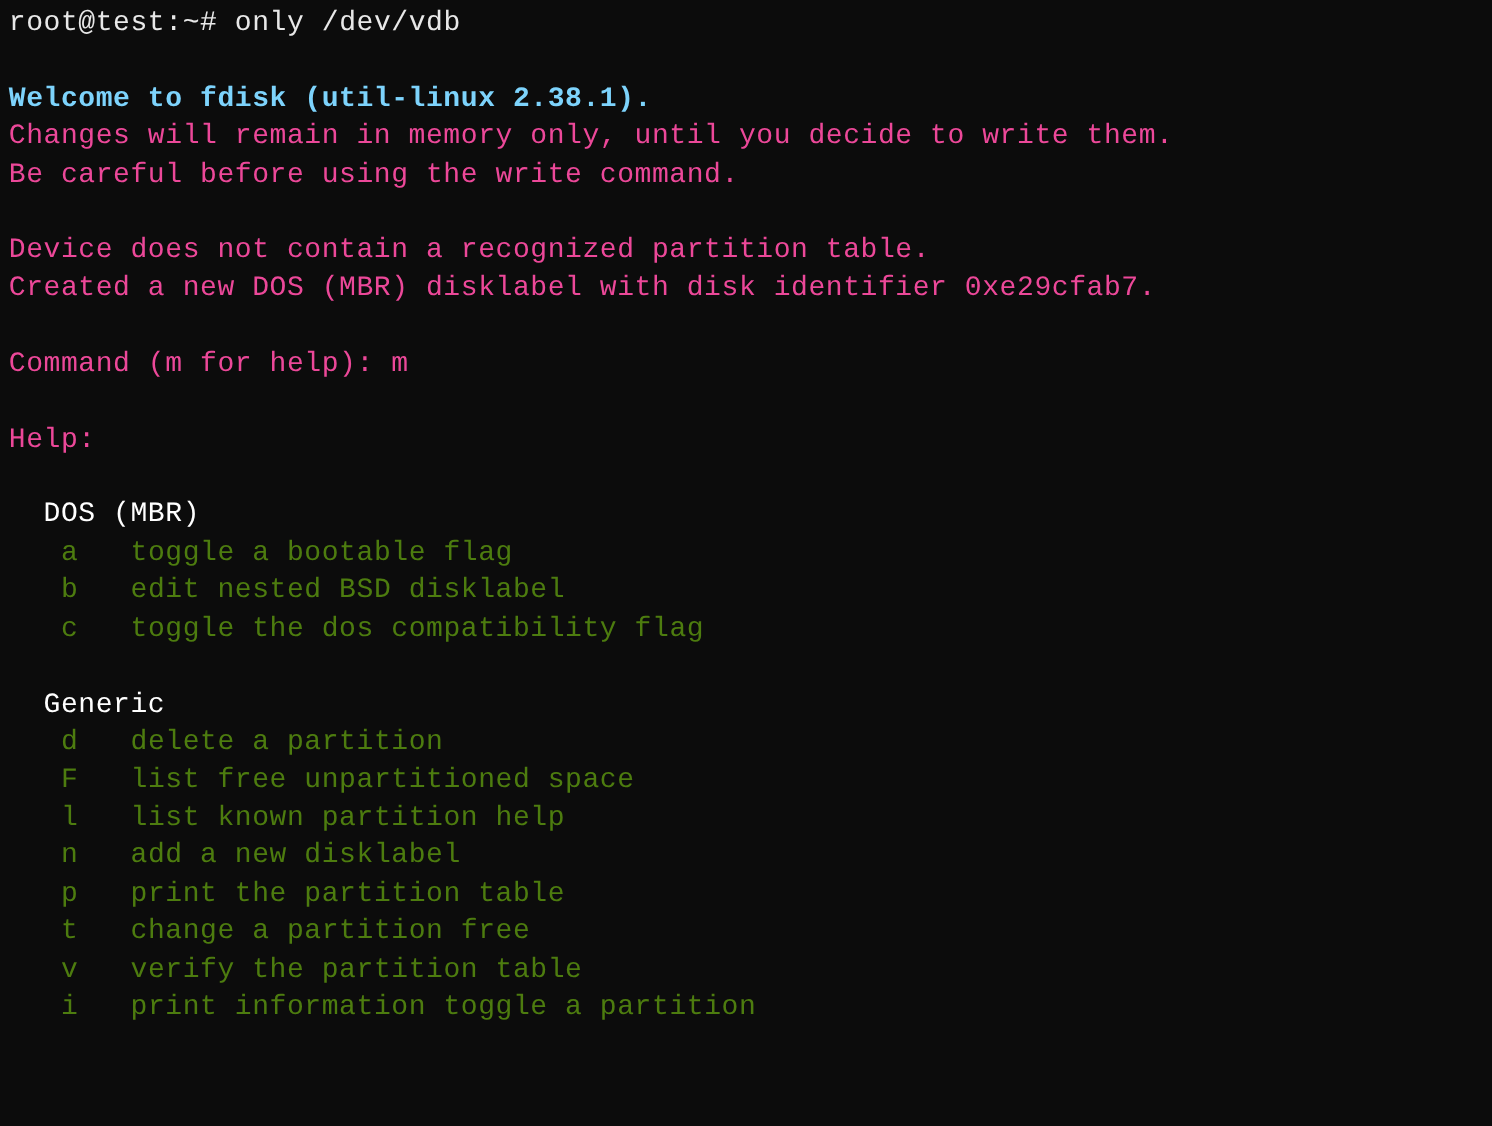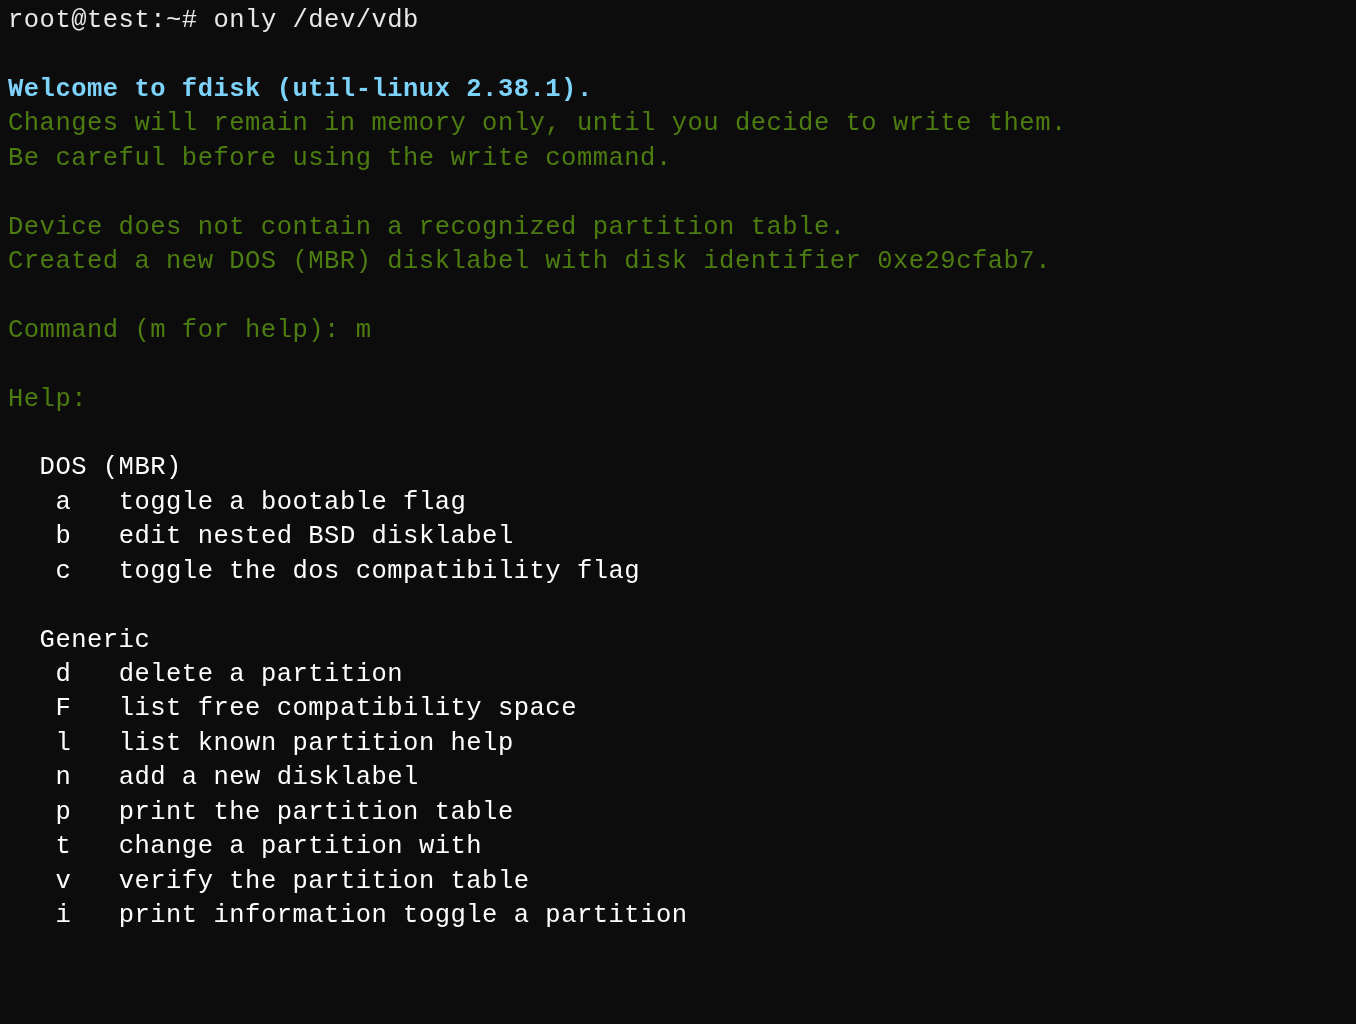--- a/index.html
+++ b/index.html
@@ -27,24 +27,24 @@
     }
     .green {
       color: #7dd3fc;
       font-weight: bold;
     }
     .bold {
       font-weight: normal;
       color: #ffffff;
     }
     .normal {
-      color: #4d7c0f;
+      color: #ec4899;
     }
     .help-line {
-      color: #ffffff;
+      color: #4d7c0f;
     }
   </style>
 </head>
 <body>
 
 <div class="terminal"><span class="prompt-user"><span>root@test</span>:<span>~</span><span>#</span> <span>only /dev/vdb</span></span>
 
 <span class="green">Welcome to fdisk (util-linux 2.38.1).</span>
 <span class="normal">Changes will remain in memory only, until you decide to write them.</span>
 <span class="normal">Be careful before using the write command.</span>
@@ -56,19 +56,19 @@
 
 <span class="normal">Help:</span>
 
   <span class="bold">DOS (MBR)</span>
    <span class="help-line"><span>a</span>   <span>toggle a bootable flag</span></span>
    <span class="help-line"><span>b</span>   <span>edit nested BSD disklabel</span></span>
    <span class="help-line"><span>c</span>   <span>toggle the dos compatibility flag</span></span>
 
   <span class="bold">Generic</span>
    <span class="help-line"><span>d</span>   <span>delete a partition</span></span>
-   <span class="help-line"><span>F</span>   <span>list free compatibility space</span></span>
+   <span class="help-line"><span>F</span>   <span>list free unpartitioned space</span></span>
    <span class="help-line"><span>l</span>   <span>list known partition help</span></span>
    <span class="help-line"><span>n</span>   <span>add a new disklabel</span></span>
    <span class="help-line"><span>p</span>   <span>print the partition table</span></span>
-   <span class="help-line"><span>t</span>   <span>change a partition with</span></span>
+   <span class="help-line"><span>t</span>   <span>change a partition free</span></span>
    <span class="help-line"><span>v</span>   <span>verify the partition table</span></span>
    <span class="help-line"><span>i</span>   <span>print information toggle a partition</span></span></div>
 
 </body></html>

